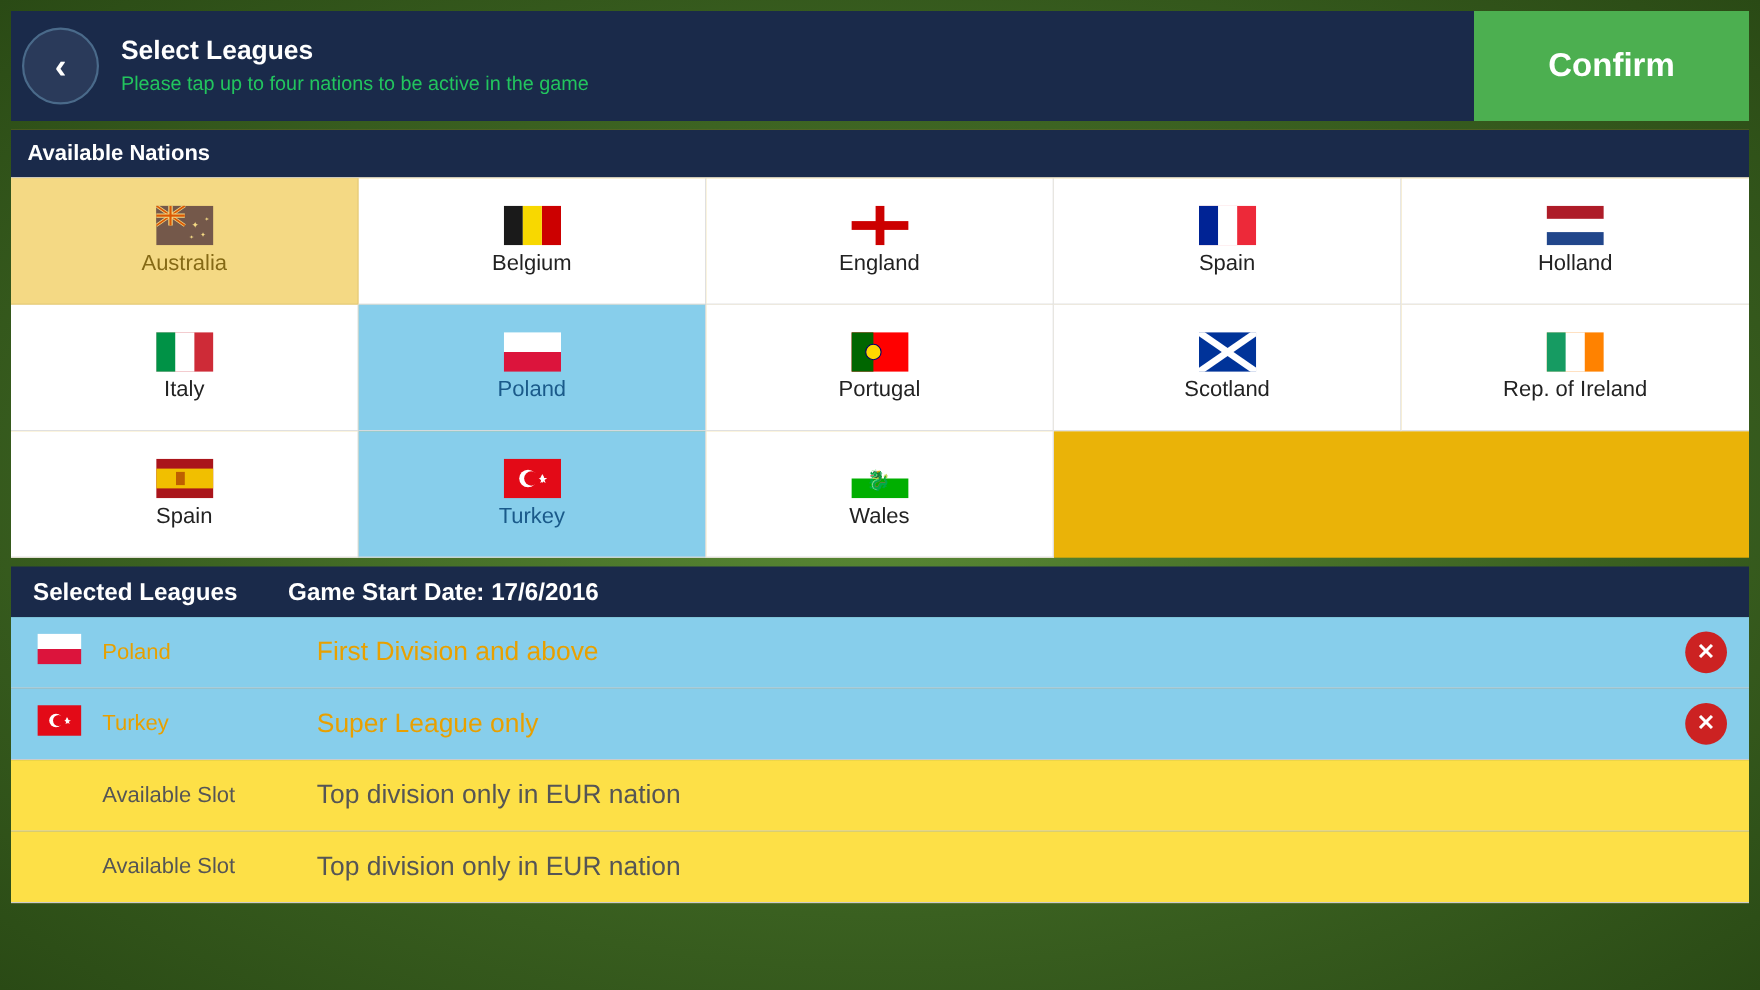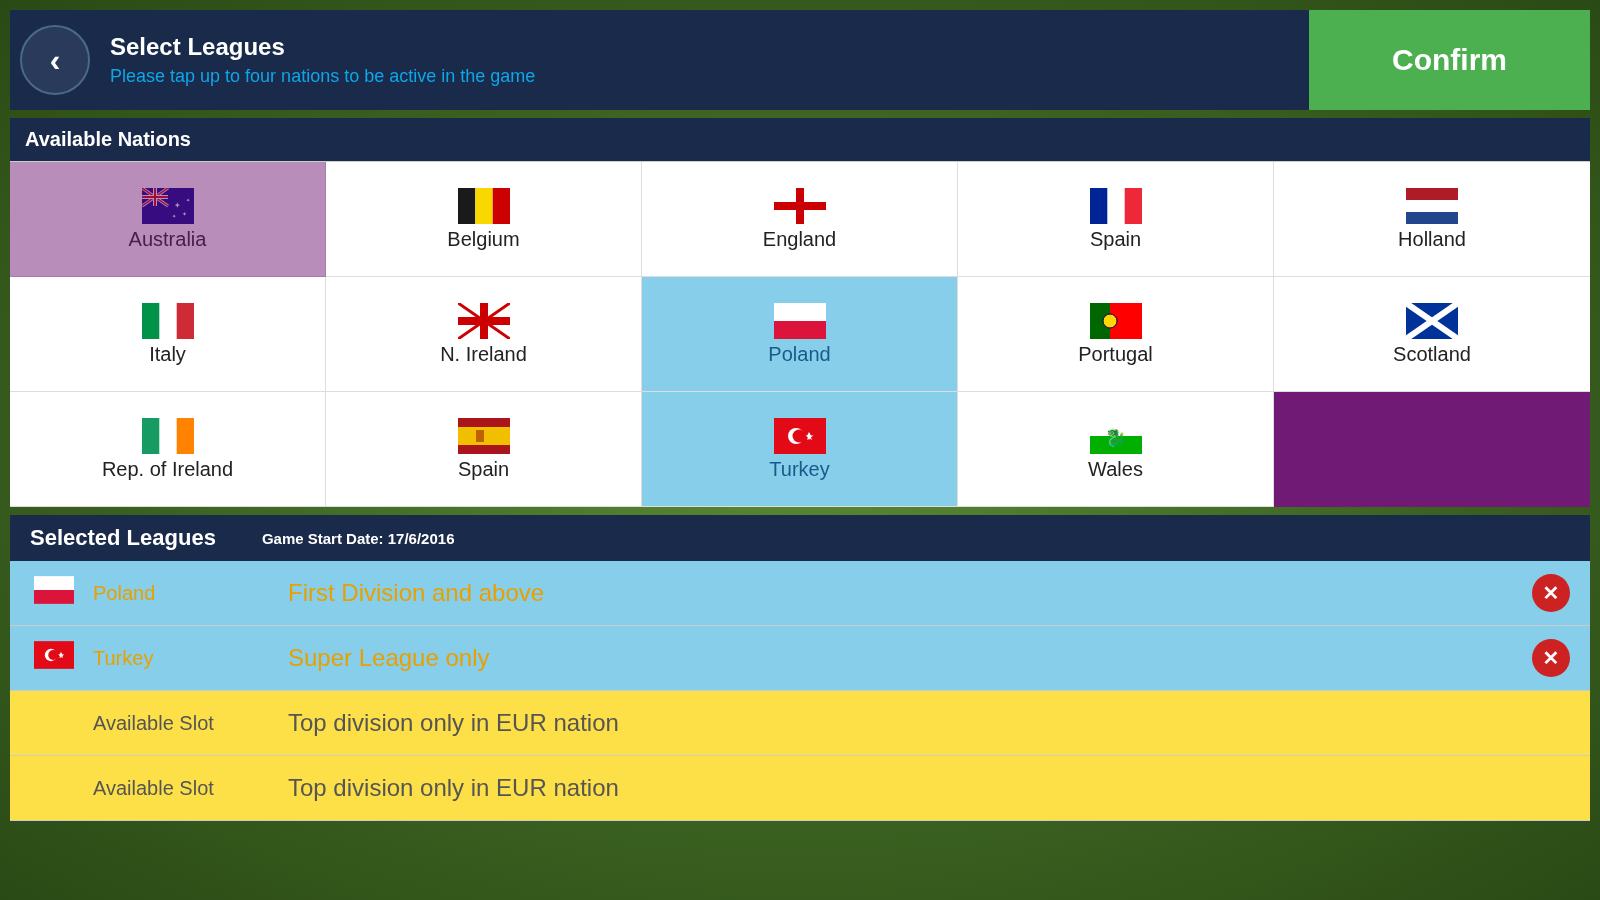--- a/index.html
+++ b/index.html
@@ -58,43 +58,43 @@
     .header-text {
       flex: 1;
     }
     .header-title {
       color: white;
       font-size: 24px;
       font-weight: bold;
       margin-bottom: 5px;
     }
     .header-subtitle {
-      color: #0ea5e9;
+      color: #22c55e;
       font-size: 18px;
     }
     .confirm-btn {
       height: 100px;
-      width: 281px;
+      width: 250px;
       background: #4caf50;
       border: none;
       cursor: pointer;
       display: flex;
       align-items: center;
       justify-content: center;
       margin-left: auto;
     }
     .confirm-btn span {
       color: white;
       font-size: 30px;
       font-weight: bold;
     }
 
     
     .nations-section {
-      background: #701a75;
+      background: #eab308;
       margin-top: 8px;
     }
     .nations-header {
       background: #1a2a4a;
       color: white;
       font-size: 20px;
       font-weight: bold;
       padding: 10px 15px;
     }
     .nations-grid {
@@ -143,21 +143,21 @@
       display: flex;
       align-items: center;
       padding: 10px 20px;
       gap: 46px;
     }
     .leagues-header-title {
       font-size: 22px;
       font-weight: bold;
     }
     .leagues-header-date {
-      font-size: 15px;
+      font-size: 22px;
       font-weight: bold;
       text-align: center;
     }
     .league-row {
       display: flex;
       align-items: center;
       padding: 12px 20px;
       border-bottom: 1px solid #ccc;
       background: white;
       min-height: 65px;
@@ -294,32 +294,20 @@
           <div class="nation-name">Holland</div>
         </div>
         <div class="nation-cell">
           <div><svg width="52" height="36" viewBox="0 0 52 36" xmlns="http://www.w3.org/2000/svg">
       <rect width="52" height="36" fill="#CE2B37"></rect>
       <rect width="34.7" height="36" fill="white"></rect>
       <rect width="17.3" height="36" fill="#009246"></rect>
     </svg></div>
           <div class="nation-name">Italy</div>
         </div>
-        <div class="nation-cell">
-          <div><svg width="52" height="36" viewBox="0 0 52 36" xmlns="http://www.w3.org/2000/svg">
-      <rect width="52" height="36" fill="white"></rect>
-      <line x1="0" y1="0" x2="52" y2="36" stroke="#CC0000" stroke-width="3"></line>
-      <line x1="52" y1="0" x2="0" y2="36" stroke="#CC0000" stroke-width="3"></line>
-      <rect x="0" y="14" width="52" height="8" fill="#CC0000"></rect>
-      <rect x="22" y="0" width="8" height="36" fill="#CC0000"></rect>
-
-      <rect x="22" y="14" width="8" height="8" fill="#CC0000"></rect>
-    </svg></div>
-          <div class="nation-name">N. Ireland</div>
-        </div>
         <div class="nation-cell selected">
           <div><svg width="52" height="36" viewBox="0 0 52 36" xmlns="http://www.w3.org/2000/svg">
       <rect width="52" height="18" fill="white"></rect>
       <rect y="18" width="52" height="18" fill="#DC143C"></rect>
     </svg></div>
           <div class="nation-name">Poland</div>
         </div>
         <div class="nation-cell">
           <div><svg width="52" height="36" viewBox="0 0 52 36" xmlns="http://www.w3.org/2000/svg">
       <rect width="52" height="36" fill="#FF0000"></rect>

